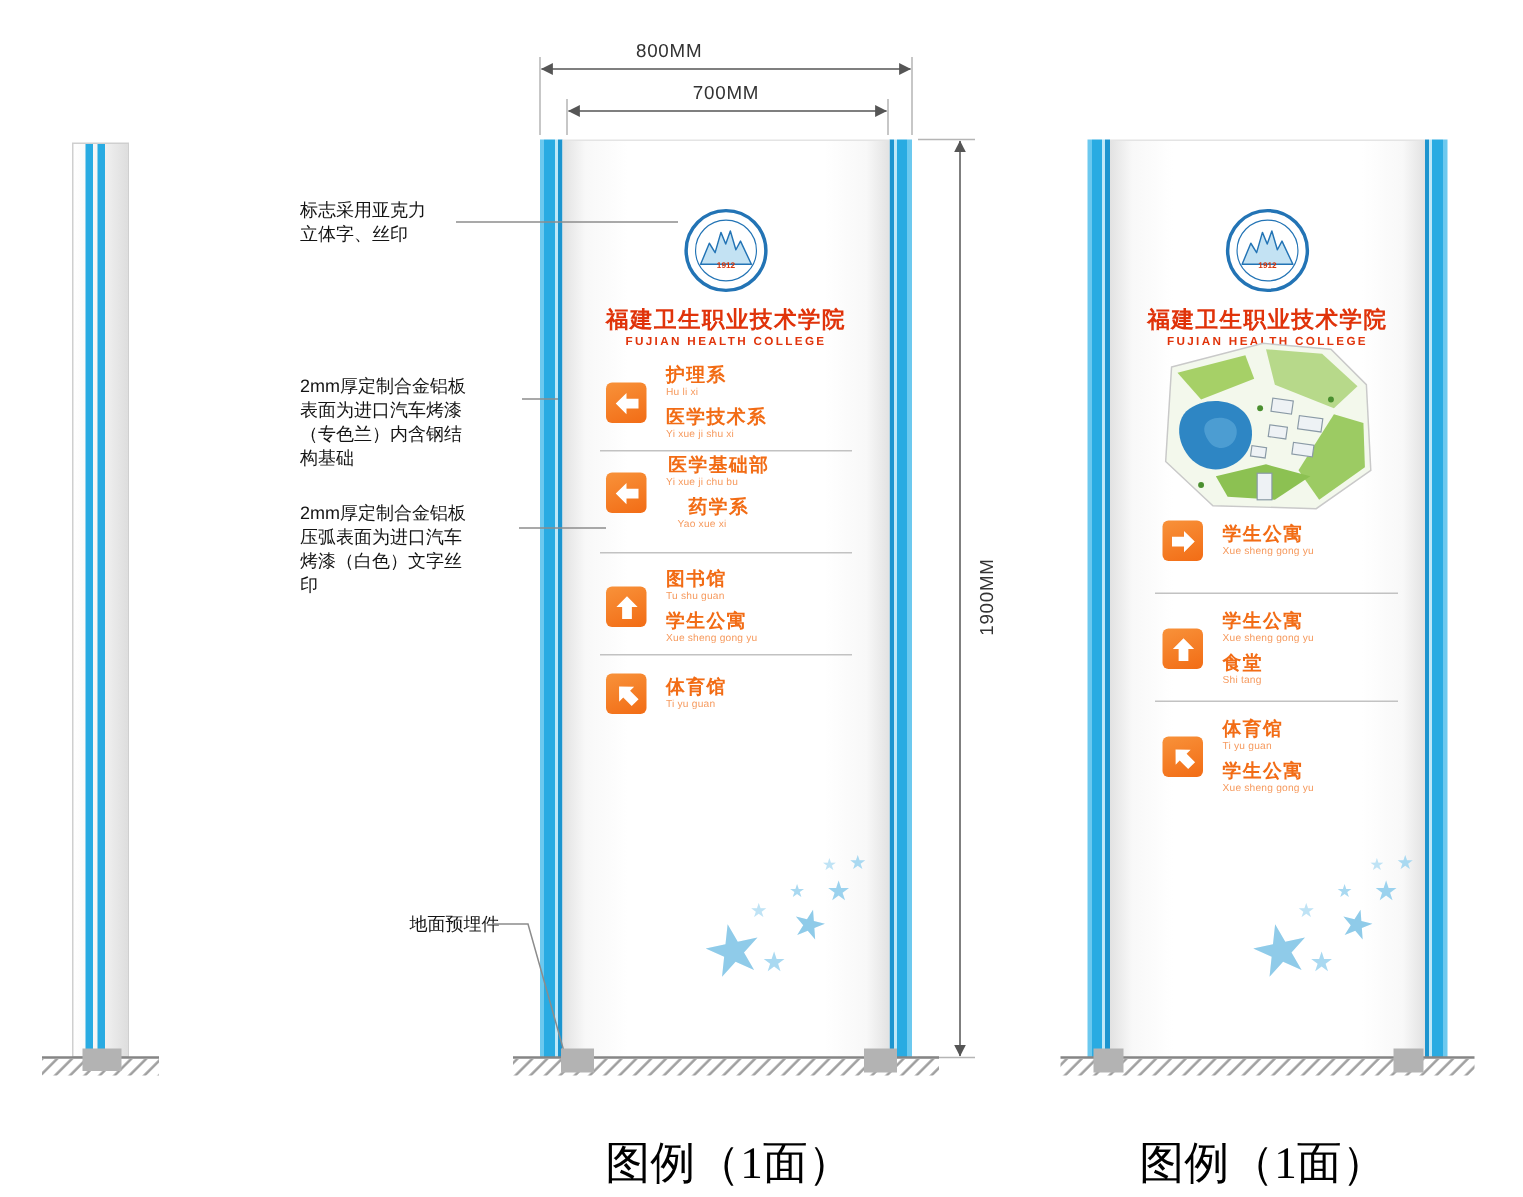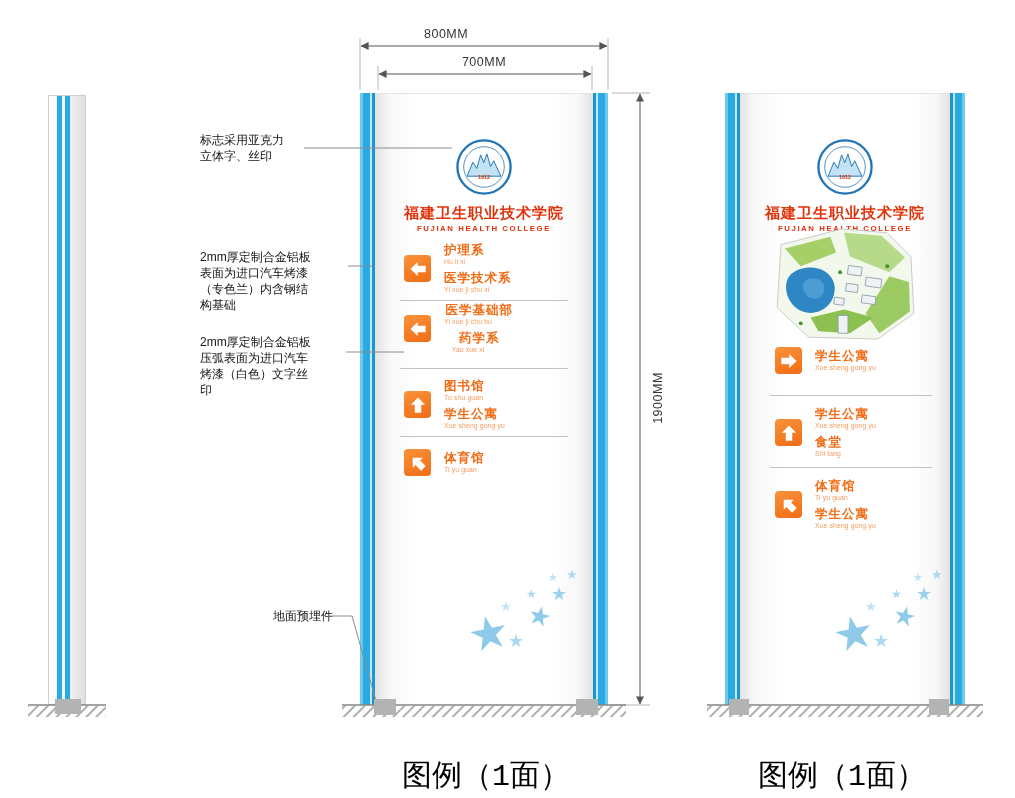--- a/index.html
+++ b/index.html
@@ -45,21 +45,21 @@
   .py { color:#f69a5e; font-size:10px; line-height:9px; letter-spacing:.2px;
         transform:scale(.68); transform-origin:0 50%; white-space:nowrap; }
   .sep { position:absolute; height:1px; background:#c2c2c2; }
 
   .star { position:absolute; line-height:1; }
   .star::before { content:"★"; }
 
   .map-wrap { position:absolute; }
 
   .caption { position:absolute; width:240px; text-align:center; color:#000;
-             font-family:Liberation Mono, monospace; font-size:30px; }
+             font-family:Liberation Serif, serif; font-size:30px; }
 
   .overlay { position:absolute; left:0; top:0; pointer-events:none; }
 </style>
 </head>
 <body>
 
 <svg width="0" height="0" style="position:absolute" aria-hidden="true">
   <defs>
     <symbol id="arrow-shape" viewBox="0 0 24 24">
       <path d="M3 12 L11.6 3.5 L11.6 8.1 L21.2 8.1 L21.2 15.9 L11.6 15.9 L11.6 20.5 Z"></path>

